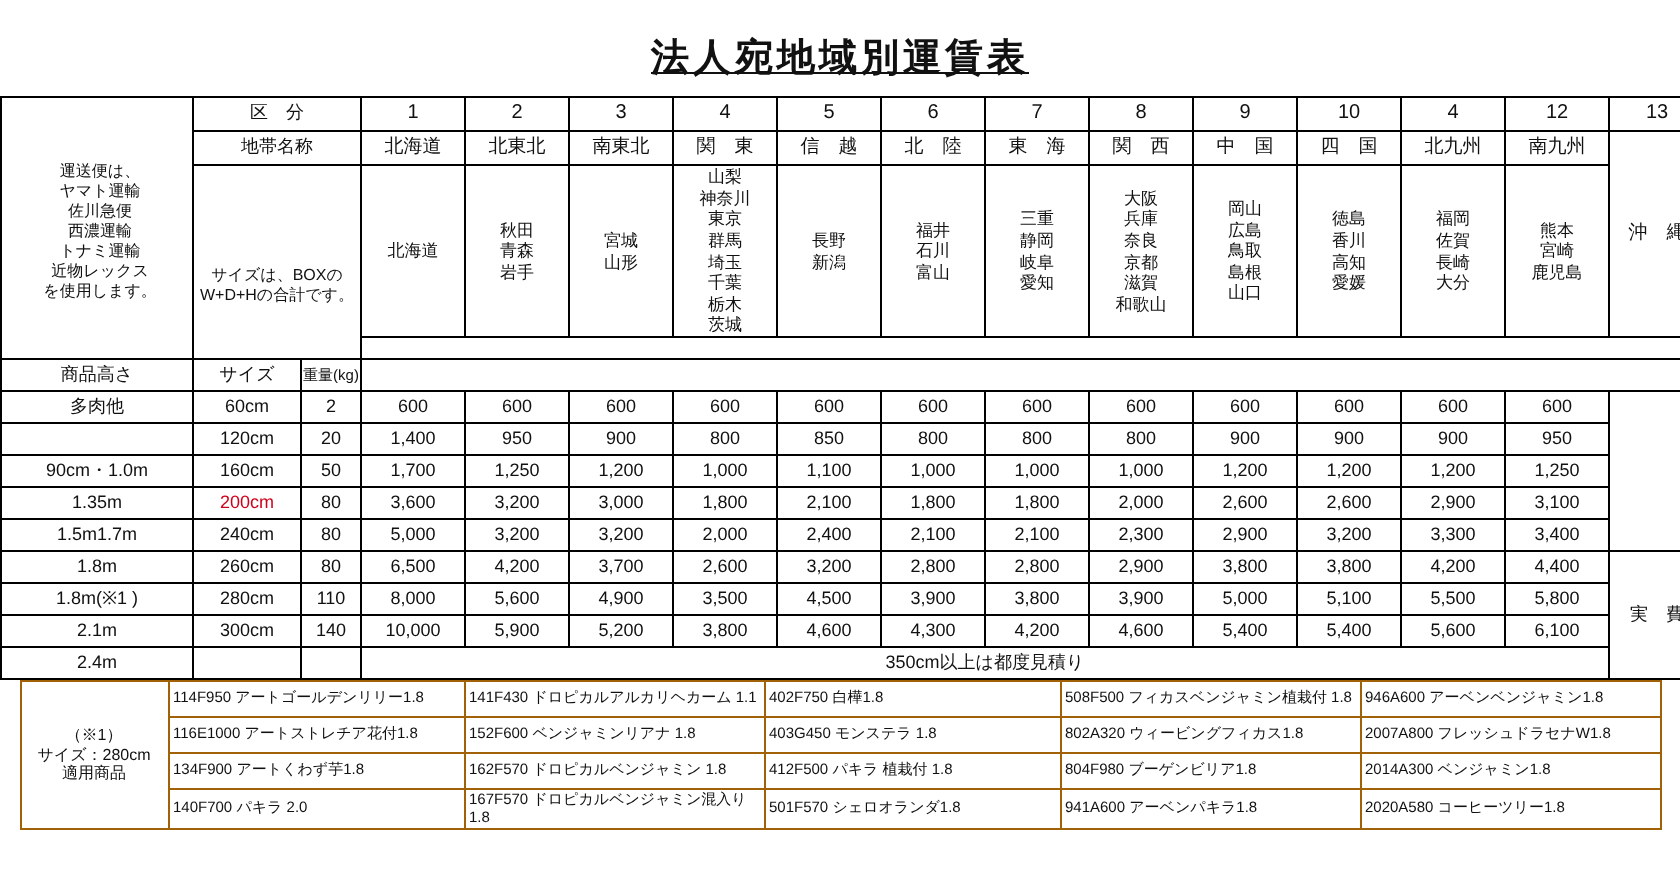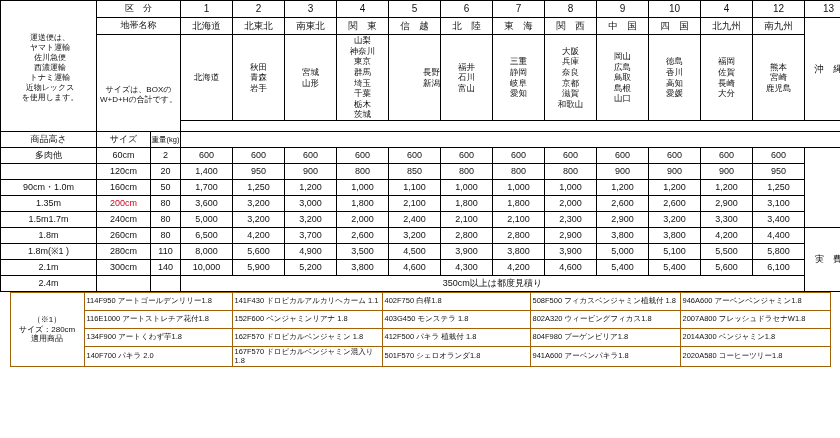--- a/index.html
+++ b/index.html
@@ -40,20 +40,21 @@
     border:1px solid #a16207;padding:1px 2px;vertical-align:middle;height:15px;
   }
   .merge-left{width:70px;text-align:center;font-size:8px;line-height:1.2;}
   .wrapcell{font-size:7.5px;line-height:1.15;}
 </style>
 </head>
 <body>
 
 <div class="page">
 
+  <div class="title">法人宛地域別運賃表</div>
 
   <table class="main">
     <colgroup>
       <col style="width:96px">
       <col style="width:54px">
       <col style="width:30px">
       <col span="12" style="width:52px">
       <col style="width:48px">
     </colgroup>
     <tbody>
@@ -117,21 +118,21 @@
         <td class="pref" style="white-space:pre-line;">宮城
 山形</td>
         <td class="pref" style="white-space:pre-line;">山梨
 神奈川
 東京
 群馬
 埼玉
 千葉
 栃木
 茨城</td>
-        <td class="pref" style="white-space:pre-line;text-align:right;">長野
+        <td class="pref" style="white-space:pre-line;">長野
 新潟</td>
         <td class="pref" style="white-space:pre-line;">福井
 石川
 富山</td>
         <td class="pref" style="white-space:pre-line;">三重
 静岡
 岐阜
 愛知</td>
         <td class="pref" style="white-space:pre-line;">大阪
 兵庫

